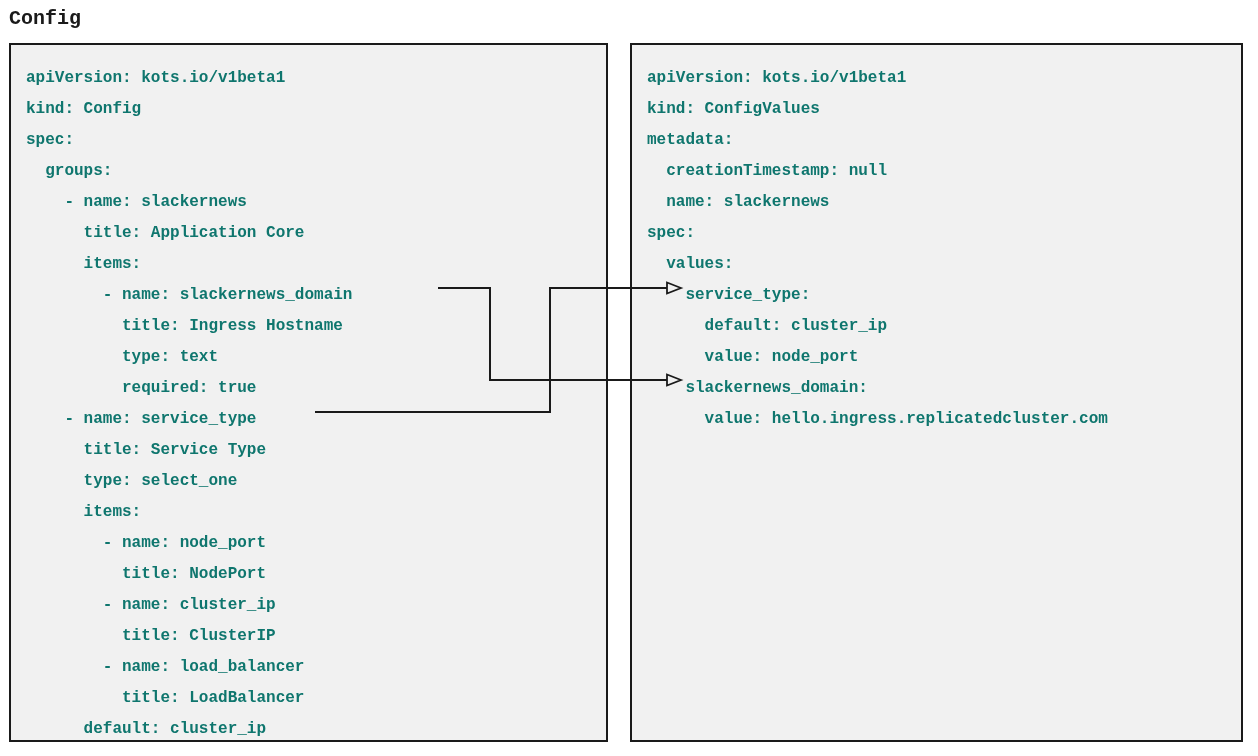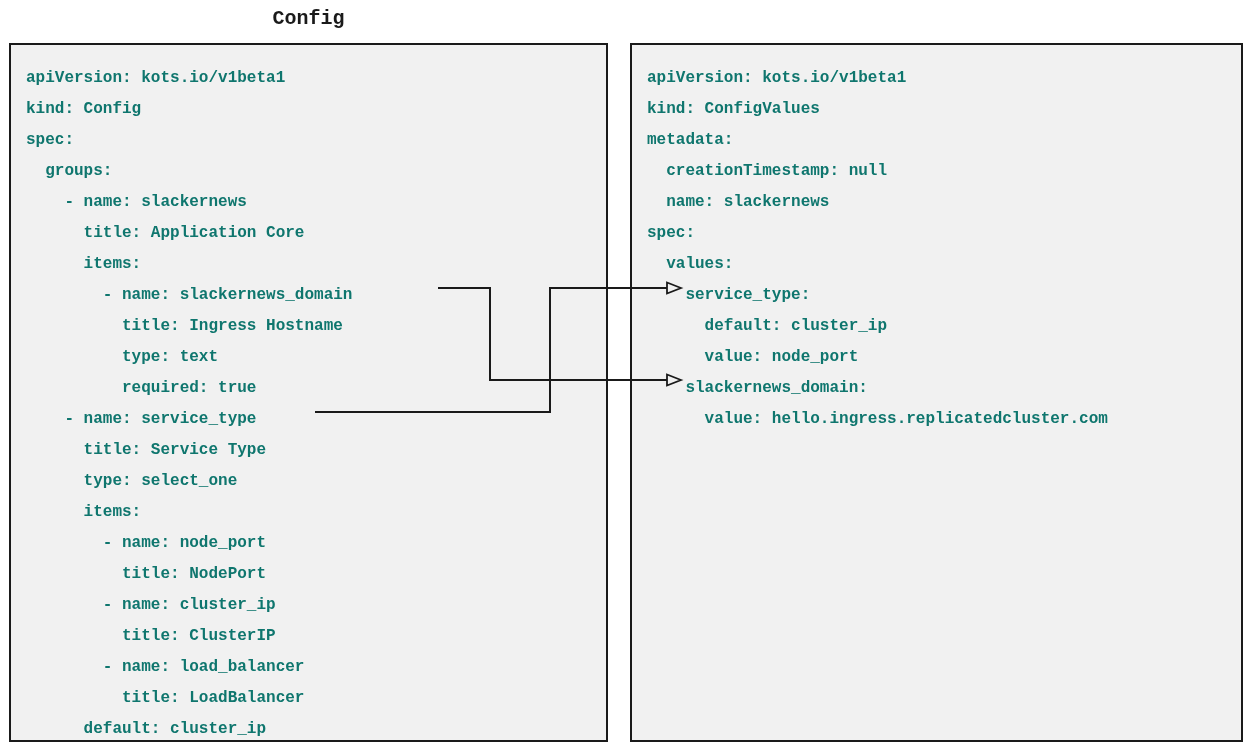--- a/index.html
+++ b/index.html
@@ -12,21 +12,20 @@
     overflow: hidden;
   }
   .stage {
     position: absolute;
     left: 0; top: 0;
     width: 1258px; height: 756px;
   }
   .panel-title {
     position: absolute;
     top: 7px;
-    text-align: center;
     font-family: "Liberation Mono", "DejaVu Sans Mono", monospace;
     font-weight: 700;
     font-size: 20px;
     line-height: 24px;
     color: #1a1a1a;
     letter-spacing: 0;
   }
   .panel-title.left  { left: 9px;   width: 599px; }
   .panel-title.right { left: 630px; width: 613px; }
   .panel {

